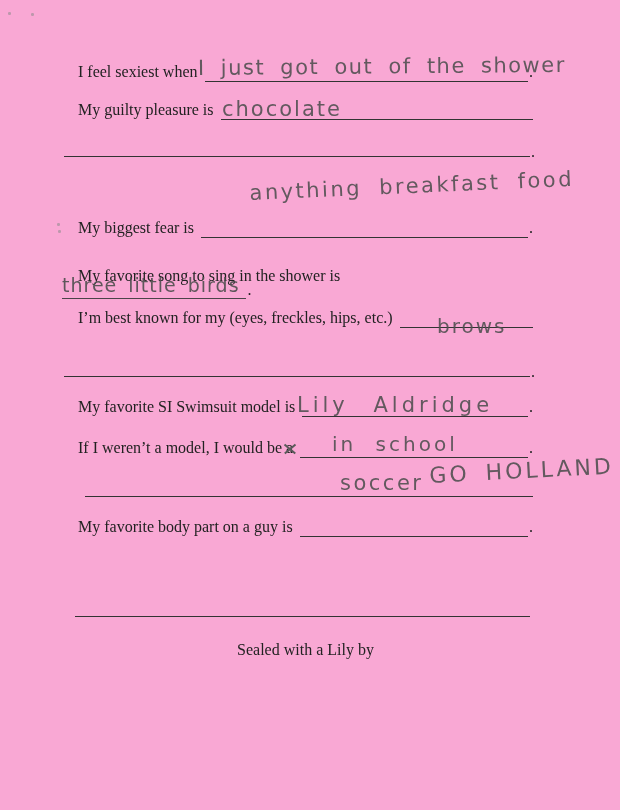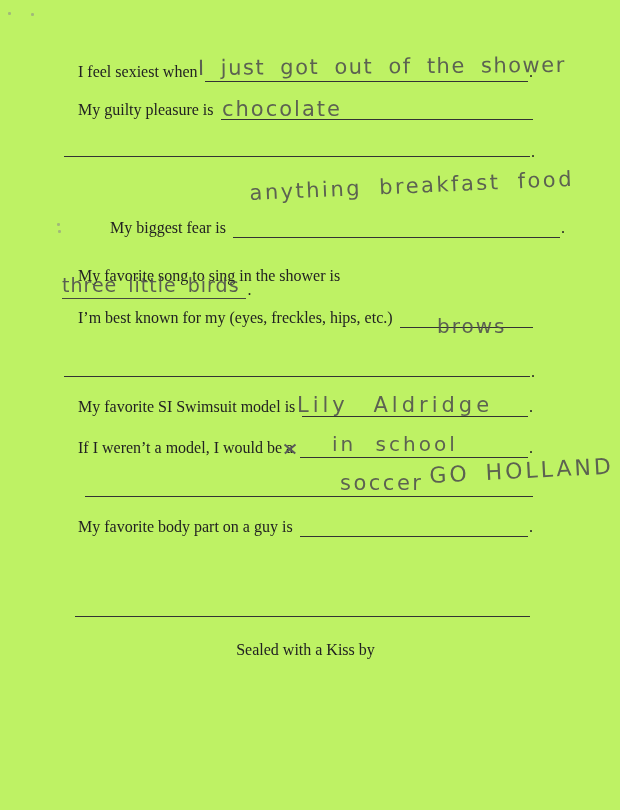--- a/index.html
+++ b/index.html
@@ -1,19 +1,19 @@
 <!DOCTYPE html>
 <html><head>
 <meta charset="utf-8">
 <style>
   html,body{margin:0;padding:0;background:#e8e8e8;}
   .page{
     position:relative;
     width:620px;height:810px;
-    background:#bef264;
+    background:#f9a8d4;
     font-family:"Liberation Serif", serif;
     color:#222222;
     overflow:hidden;
   }
   
   .qrow{
     position:absolute;
     left:78px;width:455px;height:22px;
     display:flex;align-items:flex-end;
     font-size:16px;line-height:20px;
@@ -97,21 +97,21 @@
     <span class="label">My guilty pleasure is</span>
     <span class="blank"></span>
   </div>
   <span class="hand" style="left:222px;top:97px;font-size:21px;">chocolate</span>
 
   <div class="rule" style="left:64px;top:156px;width:466px;"></div>
   <span class="rule-period" style="left:531px;top:143px;">.</span>
 
   <span class="hand" style="left:250px;top:181px;font-size:21px;letter-spacing:2.5px;word-spacing:8px;transform:rotate(-2.5deg);transform-origin:left bottom;">anything breakfast food</span>
 
-  <div class="qrow" style="top:216px;margin-left:32px;">
+  <div class="qrow" style="top:216px;">
     <span class="label">My biggest fear is</span>
     <span class="blank"></span>
     <span class="period">.</span>
   </div>
 
   <div class="qrow" style="top:264px;">
     <span class="label">My favorite song to sing in the shower is</span>
   </div>
   <div class="song-row">
     <span class="hand-inline">three little birds</span>
@@ -149,15 +149,15 @@
   <span class="hand" style="left:430px;top:463px;font-size:22px;letter-spacing:3px;transform:rotate(-3deg);transform-origin:left bottom;">GO HOLLAND</span>
 
   <div class="qrow" style="top:515px;">
     <span class="label">My favorite body part on a guy is</span>
     <span class="blank"></span>
     <span class="period">.</span>
   </div>
 
   <div class="rule" style="left:75px;top:616px;width:455px;"></div>
 
-  <div class="footer">Sealed with a Kiss by</div>
+  <div class="footer">Sealed with a Lily by</div>
 
 </div>
 
 </body></html>

